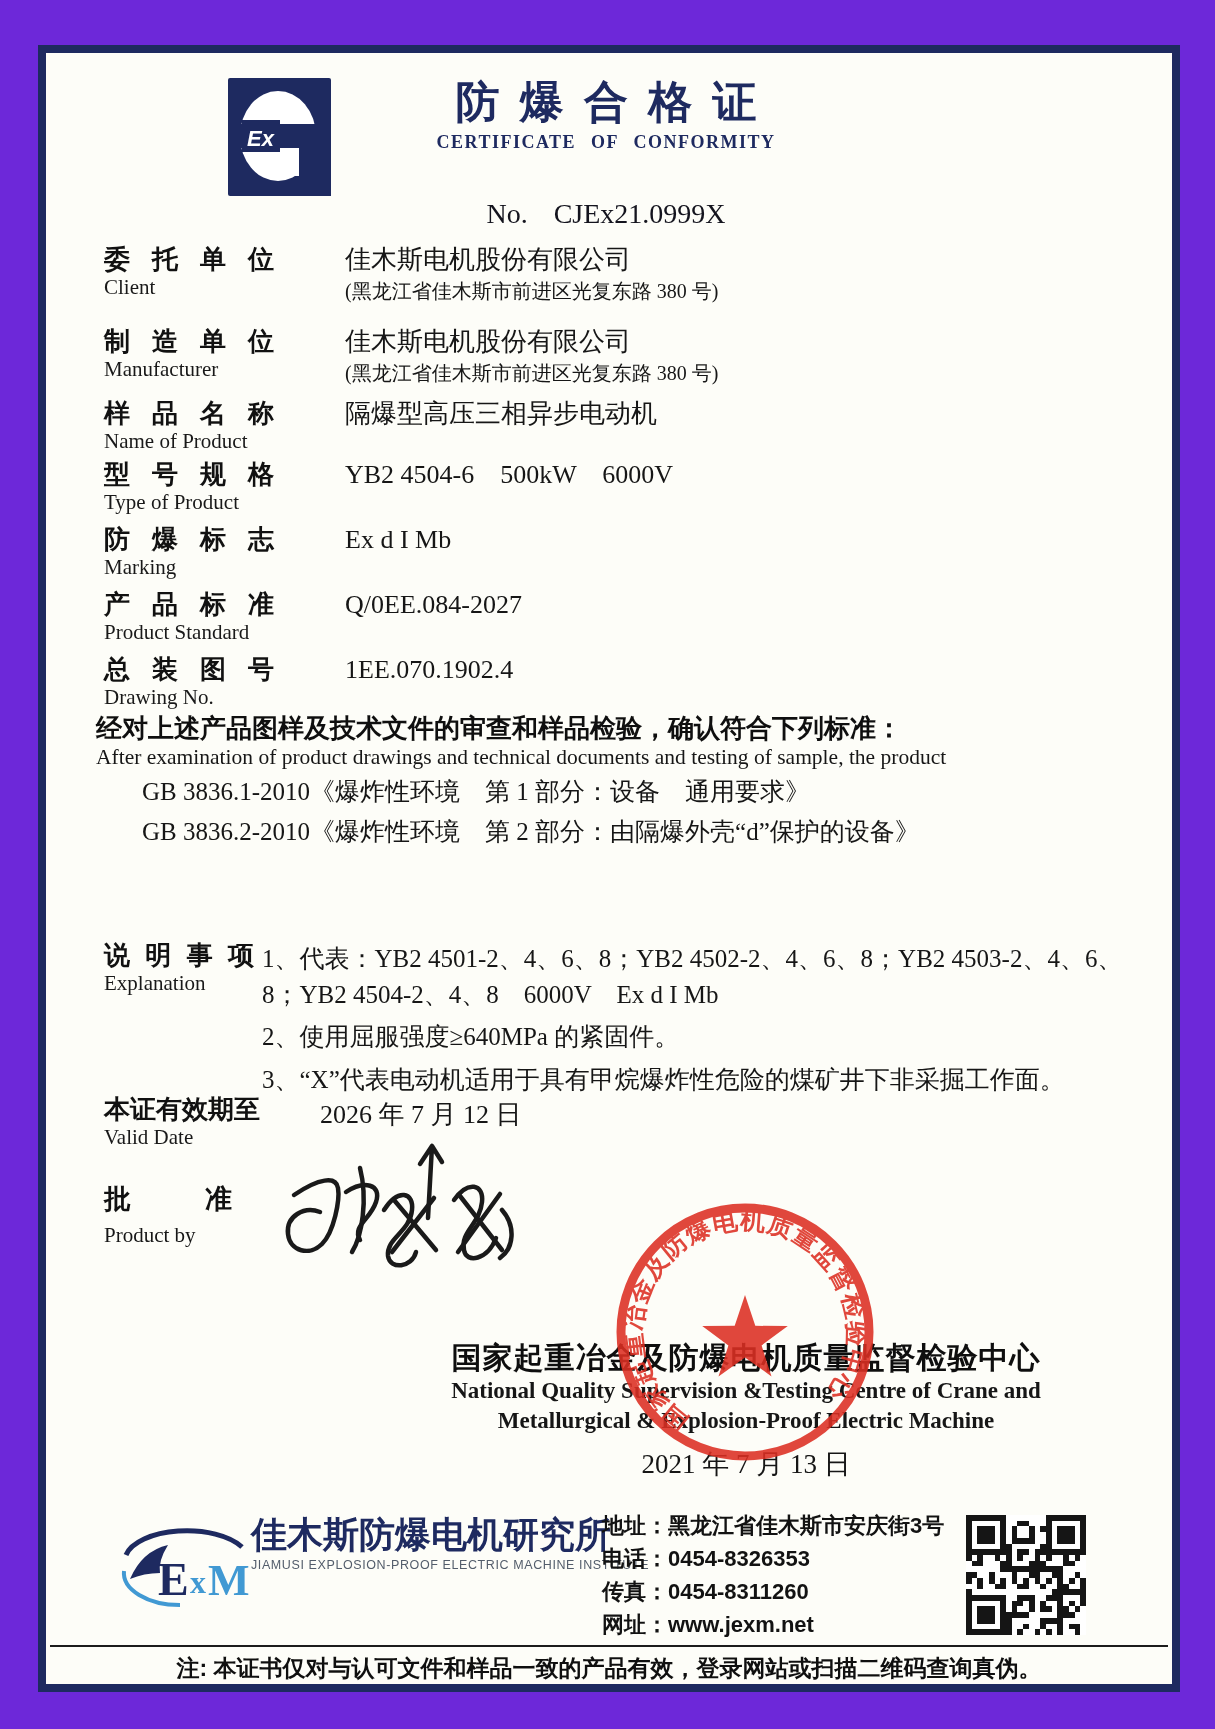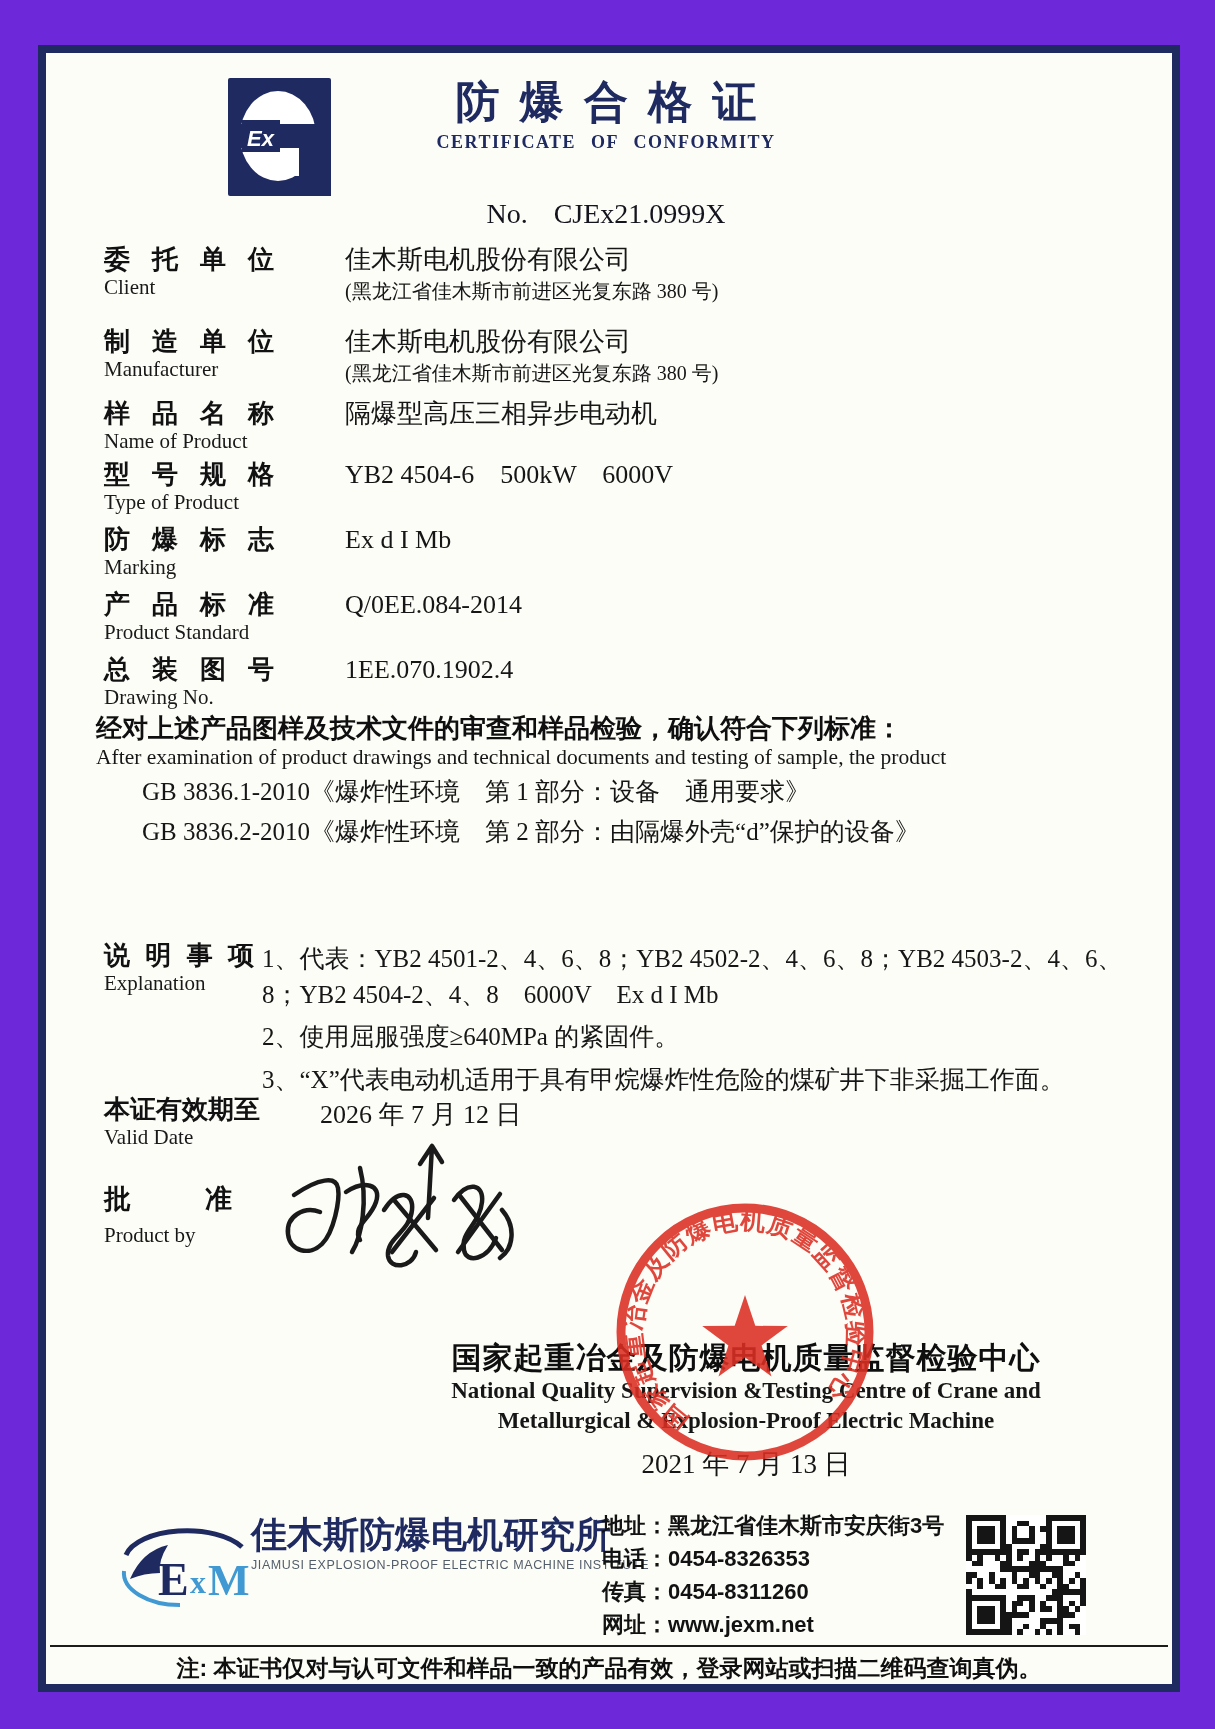--- a/index.html
+++ b/index.html
@@ -146,21 +146,21 @@
             <div class="v">Ex d I Mb</div>
           <div class="n"></div>
           </div>
       </div>
       <div class="frow mb10">
         <div class="flabel">
             <div class="cn">产品标准</div>
           <div class="en">Product Standard</div>
           </div>
         <div class="fvalue">
-            <div class="v">Q/0EE.084-2014</div>
+            <div class="v">Q/0EE.084-2027</div>
           <div class="n"></div>
           </div>
       </div>
       <div class="frow">
         <div class="flabel">
             <div class="cn">总装图号</div>
           <div class="en">Drawing No.</div>
           </div>
         <div class="fvalue">
             <div class="v">1EE.070.1902.4</div>

